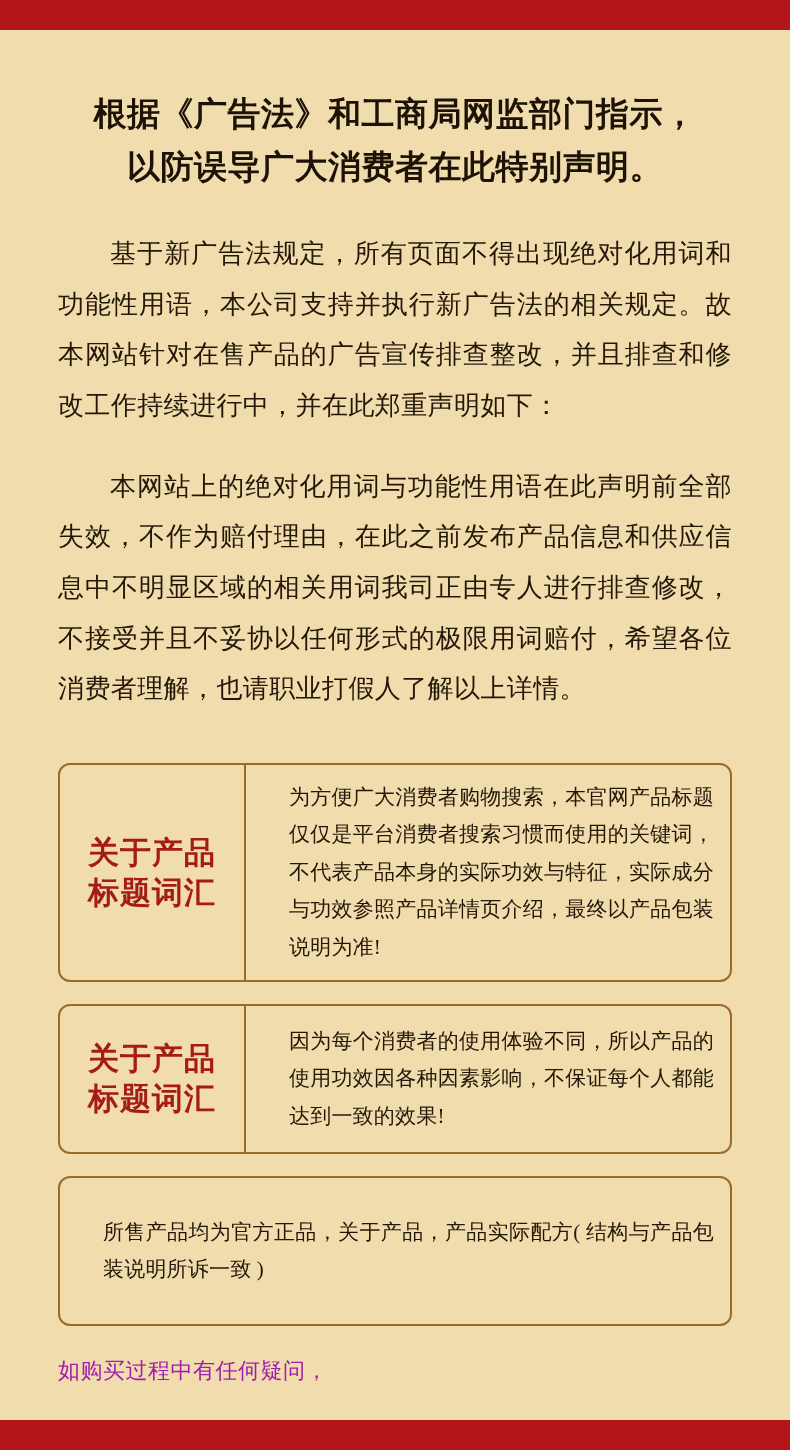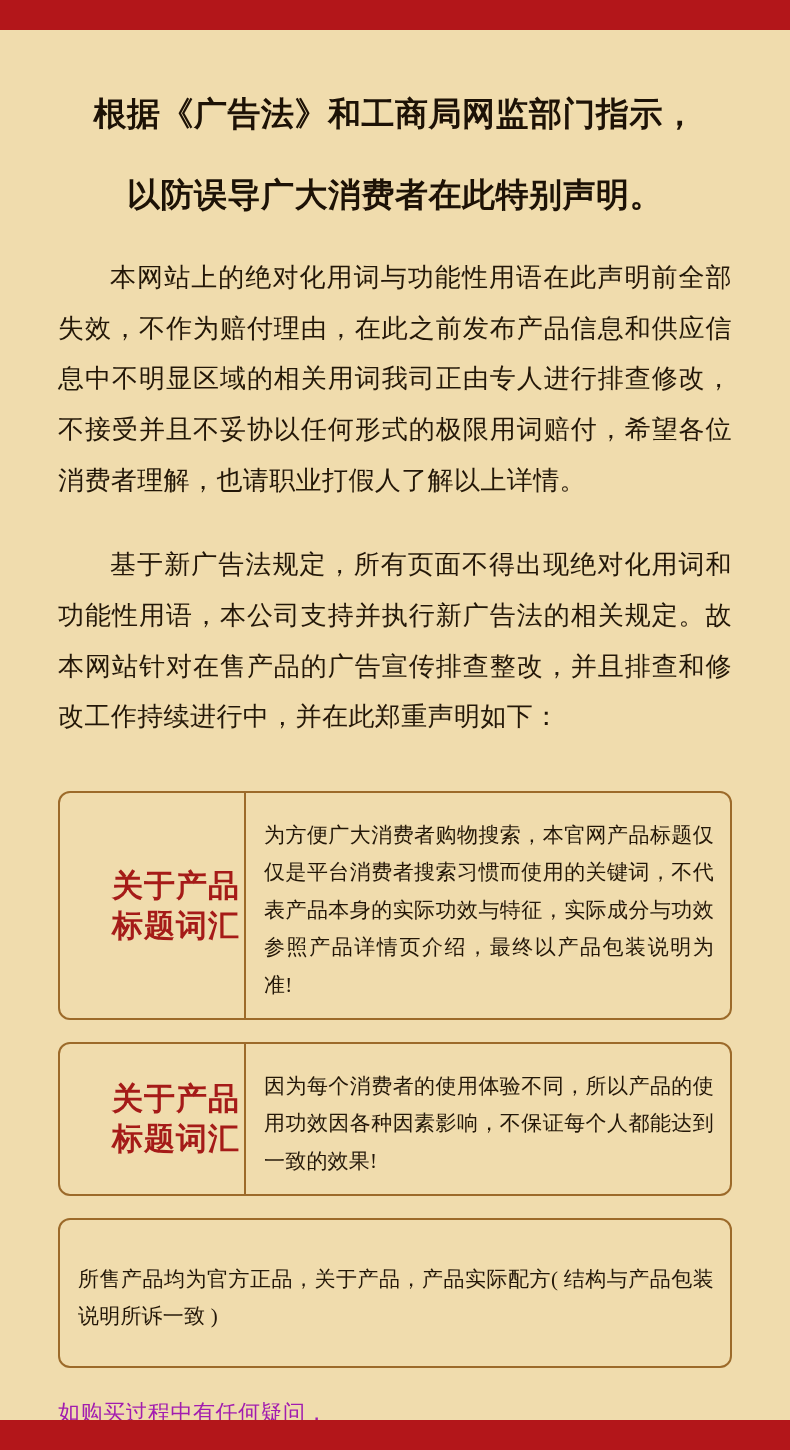--- a/index.html
+++ b/index.html
@@ -37,21 +37,20 @@
     text-align: center;
     color: #1d1206;
     font-weight: bold;
     font-size: 33px;
     line-height: 1.62;
     letter-spacing: 0.5px;
     font-family: "Liberation Serif", "DejaVu Serif", serif;
   }
   .headline .l2 {
     display: block;
-    margin-top: 28px;
   }
   .para {
     margin: 0;
     color: #231708;
     font-size: 26px;
     line-height: 1.95;
     text-align: justify;
     text-indent: 2em;
     letter-spacing: 0.4px;
     font-family: "Liberation Serif", "DejaVu Serif", serif;
@@ -73,48 +72,49 @@
     display: flex;
     align-items: stretch;
     margin-bottom: 22px;
     box-sizing: border-box;
     min-height: 150px;
   }
   .card-title {
     flex: 0 0 186px;
     display: flex;
     flex-direction: column;
-    align-items: flex-end;
+    align-items: center;
     justify-content: center;
     color: #a51b18;
     font-weight: bold;
     font-size: 31px;
     line-height: 1.28;
     border-right: 2px solid #9c6a2a;
     padding: 12px 4px;
     box-sizing: border-box;
     letter-spacing: 1px;
     font-family: "Liberation Serif", "DejaVu Serif", serif;
   }
   .card-title span {
     display: block;
     white-space: nowrap;
   }
   .card-body {
     flex: 1 1 auto;
     display: flex;
     align-items: center;
-    padding: 24px 16px 14px 18px;
+    padding: 14px 16px 14px 18px;
     color: #231708;
     font-size: 21px;
     line-height: 1.78;
     text-align: justify;
     letter-spacing: 0.2px;
     box-sizing: border-box;
     font-family: "Liberation Serif", "DejaVu Serif", serif;
+    margin-left: 25px;
   }
   .footer {
     margin-top: 26px;
     color: #a21caf;
     font-size: 22px;
     line-height: 1.75;
     letter-spacing: 0.5px;
     font-family: "Liberation Serif", "DejaVu Serif", serif;
   }
   .footer span {
@@ -144,22 +144,22 @@
 
   <div class="bar-top"></div>
 
   <div class="panel">
 
     <h1 class="headline">
       <span class="l1">根据《广告法》和工商局网监部门指示，</span>
       <span class="l2">以防误导广大消费者在此特别声明。</span>
     </h1>
 
+    <p class="para first">基于新广告法规定，所有页面不得出现绝对化用词和功能性用语，本公司支持并执行新广告法的相关规定。故本网站针对在售产品的广告宣传排查整改，并且排查和修改工作持续进行中，并在此郑重声明如下：</p>
     <p class="para second">本网站上的绝对化用词与功能性用语在此声明前全部失效，不作为赔付理由，在此之前发布产品信息和供应信息中不明显区域的相关用词我司正由专人进行排查修改，不接受并且不妥协以任何形式的极限用词赔付，希望各位消费者理解，也请职业打假人了解以上详情。</p>
-    <p class="para first">基于新广告法规定，所有页面不得出现绝对化用词和功能性用语，本公司支持并执行新广告法的相关规定。故本网站针对在售产品的广告宣传排查整改，并且排查和修改工作持续进行中，并在此郑重声明如下：</p>
 
     <div class="cards">
 
       <div class="card">
         <div class="card-title">
           <span>关于产品</span>
           <span>标题词汇</span>
         </div>
         <div class="card-body">为方便广大消费者购物搜索，本官网产品标题仅仅是平台消费者搜索习惯而使用的关键词，不代表产品本身的实际功效与特征，实际成分与功效参照产品详情页介绍，最终以产品包装说明为准!</div>
       </div>

